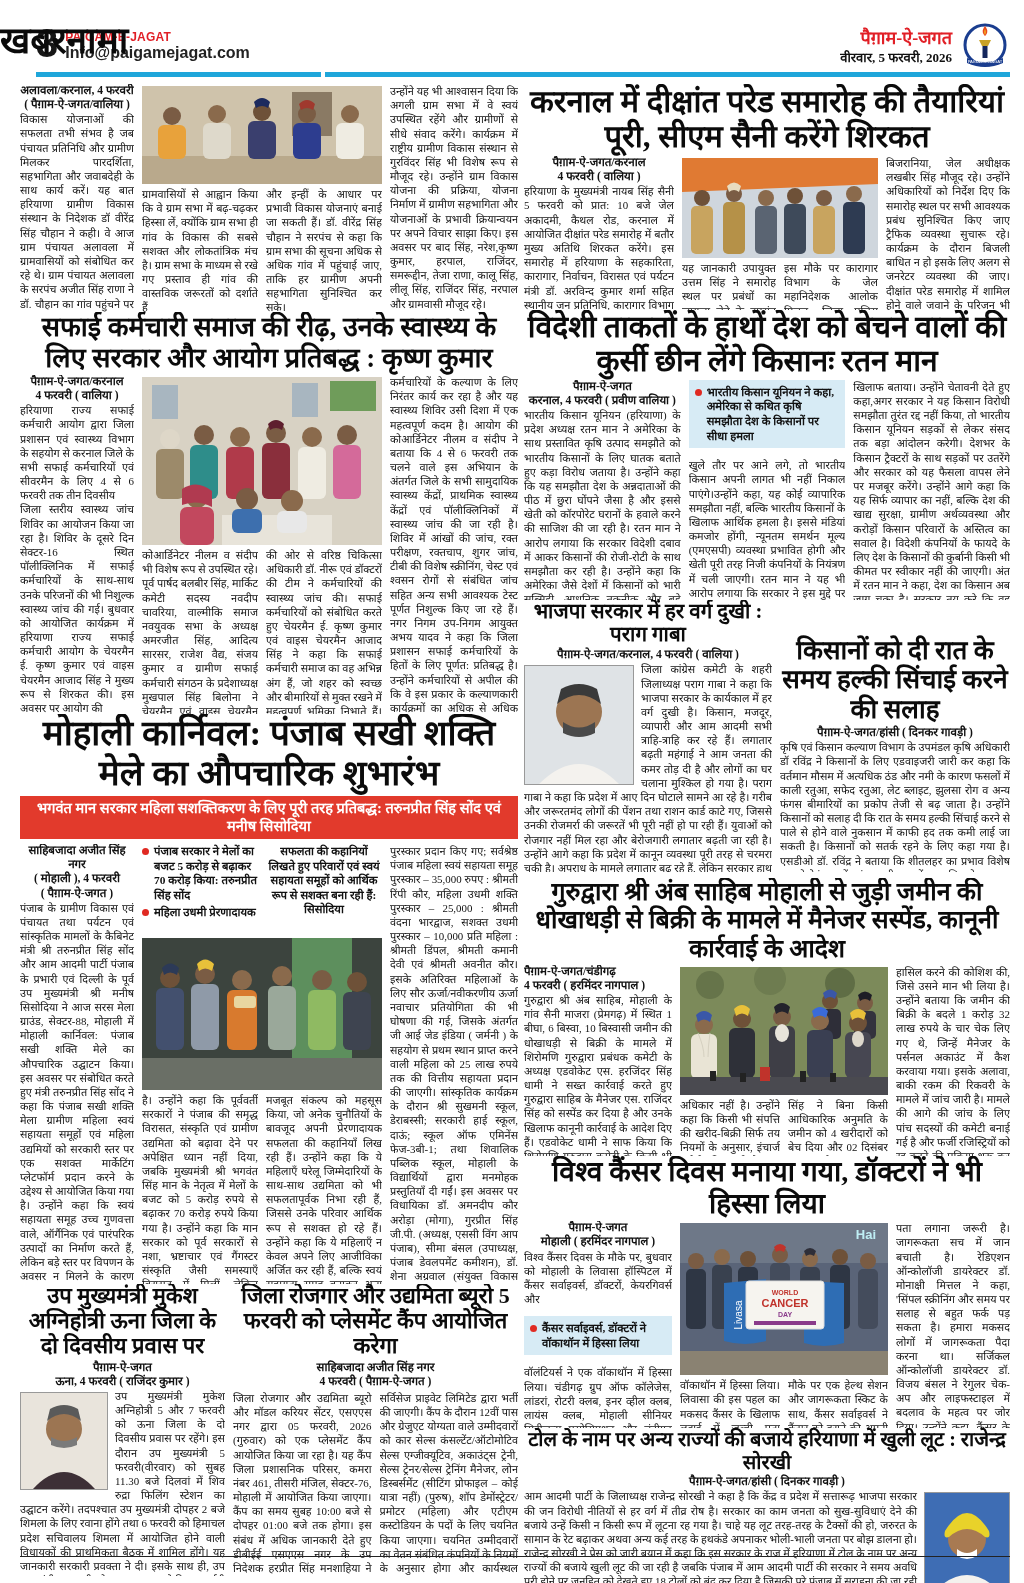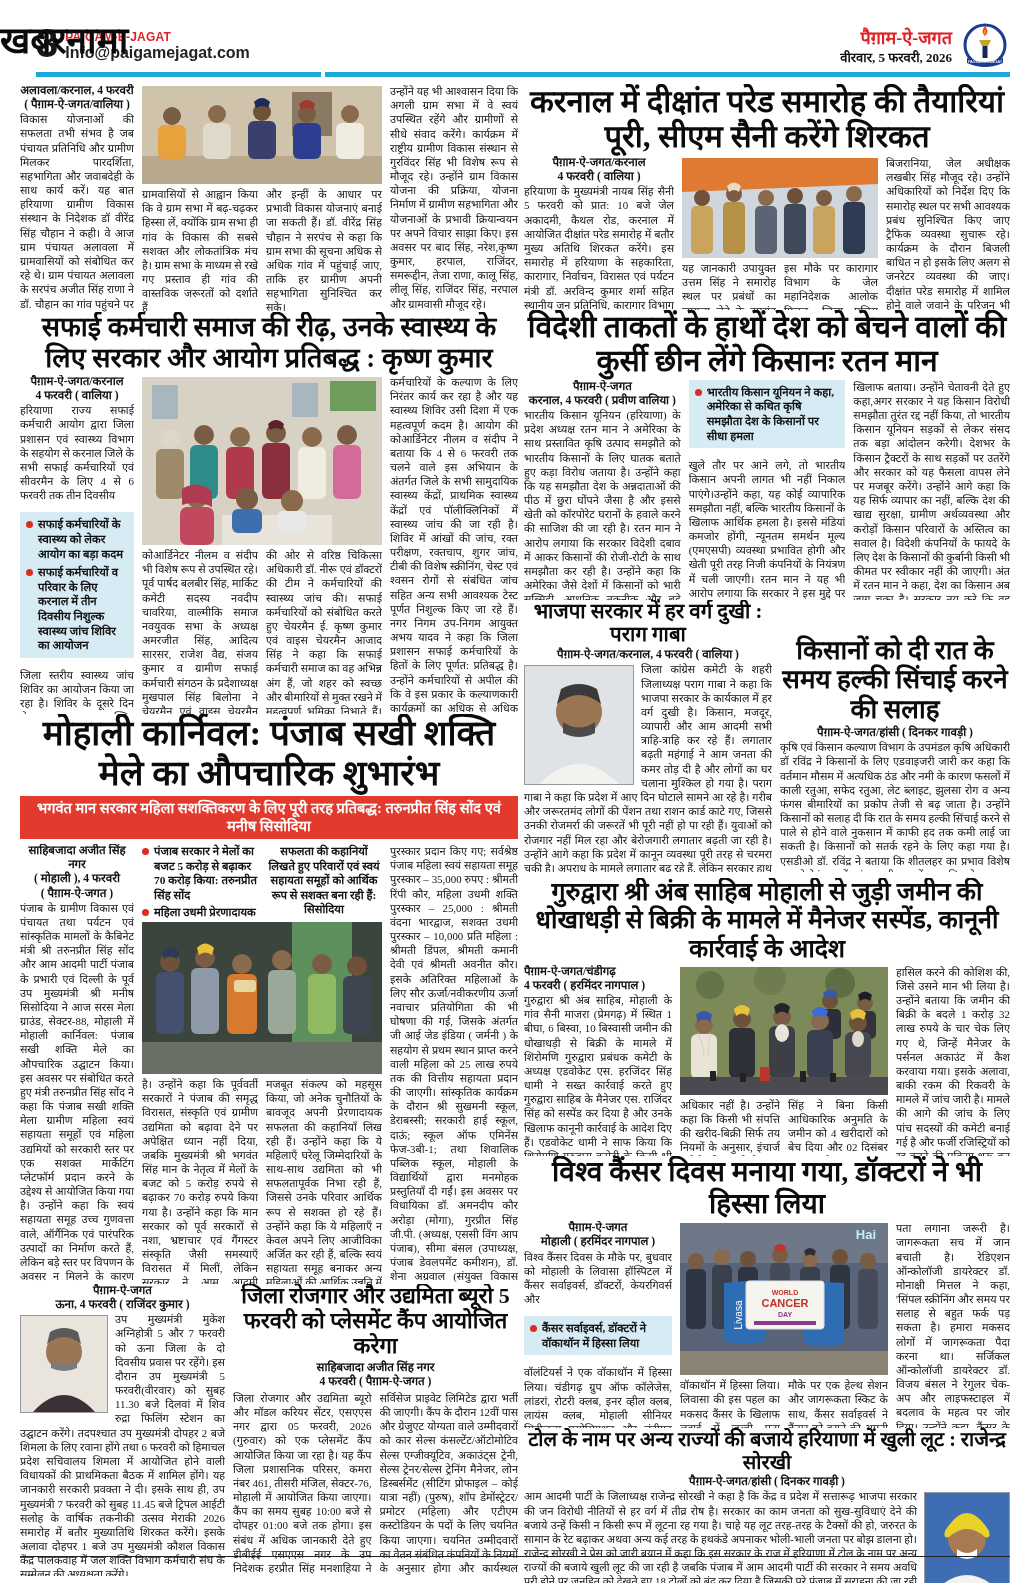--- a/index.html
+++ b/index.html
@@ -111,30 +111,20 @@
         </div>
       </article>
 
       <article class="art" style="height:402px">
         <h1 class="hl" style="font-size:27px">सफाई कर्मचारी समाज की रीढ़, उनके स्वास्थ्य के लिए सरकार और आयोग प्रतिबद्ध : कृष्ण कुमार</h1>
         <div class="cols" style="height:332px">
           <div class="bcol" style="flex:0 0 114px">
             <div class="byline">पैग़ाम-ऐ-जगत/करनाल</div>
             <div class="byline">4 फरवरी ( वालिया )</div>
             <div class="btxt">हरियाणा राज्य सफाई कर्मचारी आयोग द्वारा जिला प्रशासन एवं स्वास्थ्य विभाग के सहयोग से करनाल जिले के सभी सफाई कर्मचारियों एवं सीवरमैन के लिए 4 से 6 फरवरी तक तीन दिवसीय</div>
-            <div class="bullet-box">
-              <div class="bullet-item">
-                  <span class="bdot"></span>
-                  <span>सफाई कर्मचारियों के स्वास्थ्य को लेकर आयोग का बड़ा कदम</span>
-                </div>
-              <div class="bullet-item" style="margin-top:4px">
-                  <span class="bdot"></span>
-                  <span>सफाई कर्मचारियों व परिवार के लिए करनाल में तीन दिवसीय निशुल्क स्वास्थ्य जांच शिविर का आयोजन</span>
-                </div>
-            </div>
             <div class="btxt">जिला स्तरीय स्वास्थ्य जांच शिविर का आयोजन किया जा रहा है। शिविर के दूसरे दिन सेक्टर-16 स्थित पॉलीक्लिनिक में सफाई कर्मचारियों के साथ-साथ उनके परिजनों की भी निशुल्क स्वास्थ्य जांच की गई। बुधवार को आयोजित कार्यक्रम में हरियाणा राज्य सफाई कर्मचारी आयोग के चेयरमैन ई. कृष्ण कुमार एवं वाइस चेयरमैन आजाद सिंह ने मुख्य रूप से शिरकत की। इस अवसर पर आयोग की</div>
           </div>
           <div style="flex:0 0 240px;overflow:hidden">
             <svg class="photo" height="168" viewBox="0 0 240 168" preserveAspectRatio="none">
               <rect width="240" height="168" fill="#d8d2c4"></rect>
               <rect x="10" y="8" width="26" height="34" fill="#a8b6c0"></rect>
                 <rect x="150" y="6" width="26" height="34" fill="#a8b6c0"></rect>
               <rect x="188" y="4" width="46" height="30" fill="#6f9c5a"></rect>
               <circle cx="28" cy="62" r="10" fill="#ded7c8"></circle>
                 <rect x="14" y="72" width="28" height="50" rx="6" fill="#9c8a6a"></rect>
@@ -171,21 +161,21 @@
         <h1 class="hl" style="font-size:35px">मोहाली कार्निवल: पंजाब सखी शक्ति मेले का औपचारिक शुभारंभ</h1>
         <div class="red-banner">भगवंत मान सरकार महिला सशक्तिकरण के लिए पूरी तरह प्रतिबद्ध: तरुनप्रीत सिंह सोंद एवं मनीष सिसोदिया</div>
         <div class="cols" style="height:506px">
           <div class="bcol" style="flex:0 0 114px">
             <div class="byline">साहिबजादा अजीत सिंह नगर</div>
             <div class="byline">( मोहाली ), 4 फरवरी</div>
             <div class="byline">( पैग़ाम-ऐ-जगत )</div>
             <div class="btxt">पंजाब के ग्रामीण विकास एवं पंचायत तथा पर्यटन एवं सांस्कृतिक मामलों के कैबिनेट मंत्री श्री तरुनप्रीत सिंह सोंद और आम आदमी पार्टी पंजाब के प्रभारी एवं दिल्ली के पूर्व उप मुख्यमंत्री श्री मनीष सिसोदिया ने आज सरस मेला ग्राउंड, सेक्टर-88, मोहाली में मोहाली कार्निवल: पंजाब सखी शक्ति मेले का औपचारिक उद्घाटन किया। इस अवसर पर संबोधित करते हुए मंत्री तरुनप्रीत सिंह सोंद ने कहा कि पंजाब सखी शक्ति मेला ग्रामीण महिला स्वयं सहायता समूहों एवं महिला उद्यमियों को सरकारी स्तर पर एक सशक्त मार्केटिंग प्लेटफॉर्म प्रदान करने के उद्देश्य से आयोजित किया गया है। उन्होंने कहा कि स्वयं सहायता समूह उच्च गुणवत्ता वाले, ऑर्गैनिक एवं पारंपरिक उत्पादों का निर्माण करते हैं, लेकिन बड़े स्तर पर विपणन के अवसर न मिलने के कारण उन्हें कठिनाइयों का सामना करना पड़ता है। उन्होंने बताया कि इस कमी को दूर करने के लिए पंजाब राज्य ग्रामीण आजीविका मिशन द्वारा ग्रामीण विकास एवं पंचायत विभाग के अधीन, उद्योग एवं वाणिज्य विभाग के सहयोग से इस प्रकार के मेलों का आयोजन किया जा रहा है। मंत्री सोंद ने प्रसन्नता व्यक्त करते हुए कहा कि मेले के लगभग 90 प्रतिशत स्टॉल महिलाओं द्वारा संचालित किए जा रहे हैं, जो उनकी मेहनत, आत्मविश्वास एवं उद्यमशीलता की भावना को दर्शाता</div>
           </div>
           <div style="flex:0 0 240px;overflow:hidden">
-            <div class="cols" style="margin-bottom:2px">
+            <div class="cols" style="margin-bottom:18px">
               <div style="flex:1">
                 <div class="bullet-item">
                     <span class="bdot"></span>
                     <span>पंजाब सरकार ने मेलों का बजट 5 करोड़ से बढ़ाकर 70 करोड़ किया: तरुनप्रीत सिंह सोंद</span>
                   </div>
                 <div class="bullet-item" style="margin-top:3px">
                     <span class="bdot"></span>
                     <span>महिला उधमी प्रेरणादायक</span>
                   </div>
               </div>
@@ -215,20 +205,21 @@
               <div class="bcol">है। उन्होंने कहा कि पूर्ववर्ती सरकारों ने पंजाब की समृद्ध विरासत, संस्कृति एवं ग्रामीण उद्यमिता को बढ़ावा देने पर अपेक्षित ध्यान नहीं दिया, जबकि मुख्यमंत्री श्री भगवंत सिंह मान के नेतृत्व में मेलों के बजट को 5 करोड़ रुपये से बढ़ाकर 70 करोड़ रुपये किया गया है। उन्होंने कहा कि मान सरकार को पूर्व सरकारों से नशा, भ्रष्टाचार एवं गैंगस्टर संस्कृति जैसी समस्याएँ विरासत में मिलीं, लेकिन सरकार ने आम आदमी क्लीनिक, मुख्यमंत्री सेहत योजना (10 लाख रुपये तक कैशलेस इलाज), स्कूल ऑफ एमिनेंस, युद्ध नशों के विरुद्ध, तथा मेरिट आधारित नौकरियों जैसी योजनाओं के माध्यम से सुशासन की मिसाल कायम की है। उन्होंने कहा कि सरकार का लक्ष्य पंजाब को 'रंगला पंजाब' बनाना है। श्री मनीष सिसोदिया ने अपने संबोधन में कहा कि स्टॉलों का दौरा करते हुए उन्होंने पंजाब की महिला उद्यमियों की दृढ़ इच्छाशक्ति एवं</div>
               <div class="bcol">मजबूत संकल्प को महसूस किया, जो अनेक चुनौतियों के बावजूद अपनी प्रेरणादायक सफलता की कहानियाँ लिख रही हैं। उन्होंने कहा कि ये महिलाएँ घरेलू जिम्मेदारियों के साथ-साथ उद्यमिता को भी सफलतापूर्वक निभा रही हैं, जिससे उनके परिवार आर्थिक रूप से सशक्त हो रहे हैं। उन्होंने कहा कि ये महिलाएँ न केवल अपने लिए आजीविका अर्जित कर रही हैं, बल्कि स्वयं सहायता समूह बनाकर अन्य महिलाओं की आर्थिक उन्नति में भी योगदान दे रही हैं। उन्होंने कहा कि पंजाब सखी शक्ति मेला उन्हें देश और दुनिया के समक्ष अपनी व्यावसायिक क्षमता प्रदर्शित करने के लिए एक व्यापक मंच प्रदान करता है। 'रंगला पंजाब' की व्यापक अवधारणा को ये महिलाएँ अपनी प्रेरणादायक कहानियों और नेतृत्व गुणों के माध्यम से साकार कर रही हैं। इस अवसर पर आयोजित विशेष सम्मान समारोह में महिलाओं को निम्नलिखित</div>
             </div>
           </div>
           <div class="bcol" style="flex:1">पुरस्कार प्रदान किए गए; सर्वश्रेष्ठ पंजाब महिला स्वयं सहायता समूह पुरस्कार – 35,000 रुपए : श्रीमती रिंपी कौर, महिला उधमी शक्ति पुरस्कार – 25,000 : श्रीमती वंदना भारद्वाज, सशक्त उधमी पुरस्कार – 10,000 प्रति महिला : श्रीमती डिंपल, श्रीमती कमानी देवी एवं श्रीमती अवनीत कौर। इसके अतिरिक्त महिलाओं के लिए सौर ऊर्जा/नवीकरणीय ऊर्जा नवाचार प्रतियोगिता की भी घोषणा की गई, जिसके अंतर्गत जी आई जेड इंडिया ( जर्मनी ) के सहयोग से प्रथम स्थान प्राप्त करने वाली महिला को 25 लाख रुपये तक की वित्तीय सहायता प्रदान की जाएगी। सांस्कृतिक कार्यक्रम के दौरान श्री सुखमनी स्कूल, डेराबस्सी; सरकारी हाई स्कूल, दाऊं; स्कूल ऑफ एमिनेंस फेज-3बी-1; तथा शिवालिक पब्लिक स्कूल, मोहाली के विद्यार्थियों द्वारा मनमोहक प्रस्तुतियाँ दी गईं। इस अवसर पर विधायिका डॉ. अमनदीप कौर अरोड़ा (मोगा), गुरप्रीत सिंह जी.पी. (अध्यक्ष, एससी विंग आप पंजाब), सीमा बंसल (उपाध्यक्ष, पंजाब डेवलपमेंट कमीशन), डॉ. शेना अग्रवाल (संयुक्त विकास आयुक्त, मनरेगा), प्रभजोत कौर (अध्यक्ष, जिला योजना समिति), सोनम चौधरी (एडीसी, ग्रामीण विकास), गुरमीत सिंह सोही (सीएम फील्ड ऑफिसर), डीडीपीओ परमवीर कौर, डीईओ गिन्नी दुग्गल तथा रूपाली टंडन (पी एस आर एल एम) सहित अन्य अधिकारी उपस्थित रहे।</div>
         </div>
       </article>
 
       <div class="cols" style="height:297px">
         <article class="art" style="flex:0 0 205px;height:292px">
+          <h1 class="hl" style="font-size:22px">उप मुख्यमंत्री मुकेश अग्निहोत्री ऊना जिला के दो दिवसीय प्रवास पर</h1>
           <div class="byline">पैग़ाम-ऐ-जगत</div>
           <div class="byline">ऊना, 4 फरवरी ( राजिंदर कुमार )</div>
           <div class="btxt" style="overflow:hidden">
             <svg class="portrait" width="86" height="96" viewBox="0 0 86 96">
               <rect width="86" height="96" fill="#e9e4dc"></rect>
               <circle cx="43" cy="36" r="18" fill="#9c7552"></circle>
               <path d="M26 28 q17 -14 34 0 l-3 -12 q-14 -8 -28 0 Z" fill="#5a5a5a"></path>
               <path d="M30 44 q13 8 26 0 l0 8 q-13 6 -26 0 Z" fill="#7a7a7a"></path>
               <path d="M12 96 q31 -34 62 0 Z" fill="#3d2f36"></path>
             </svg>

